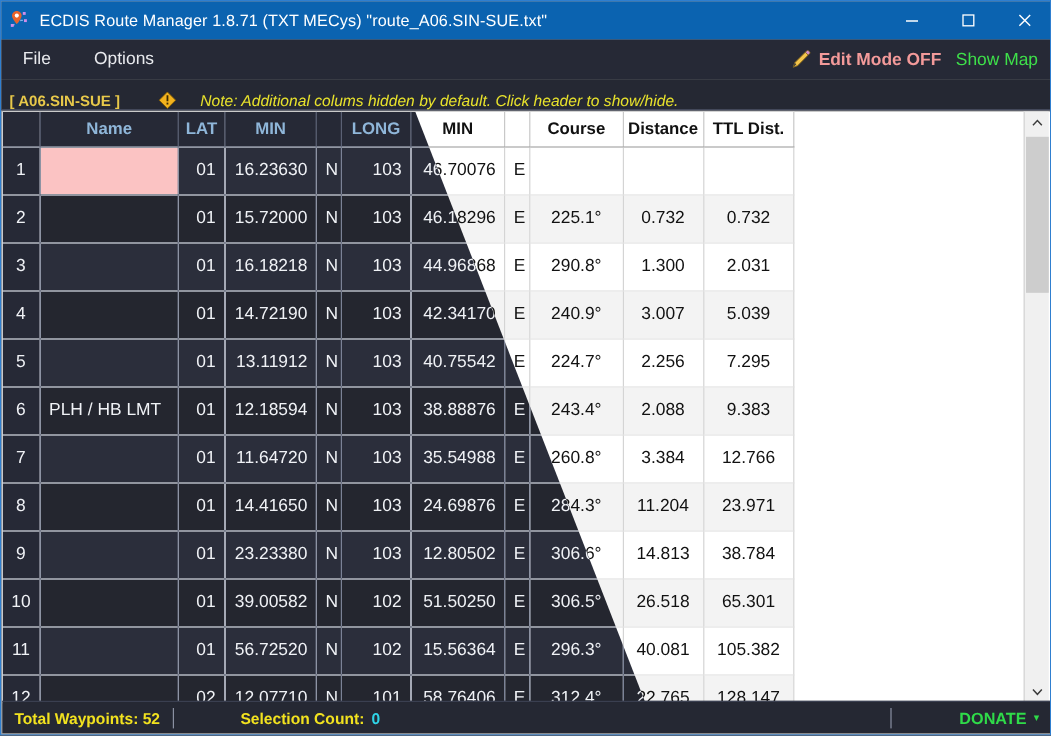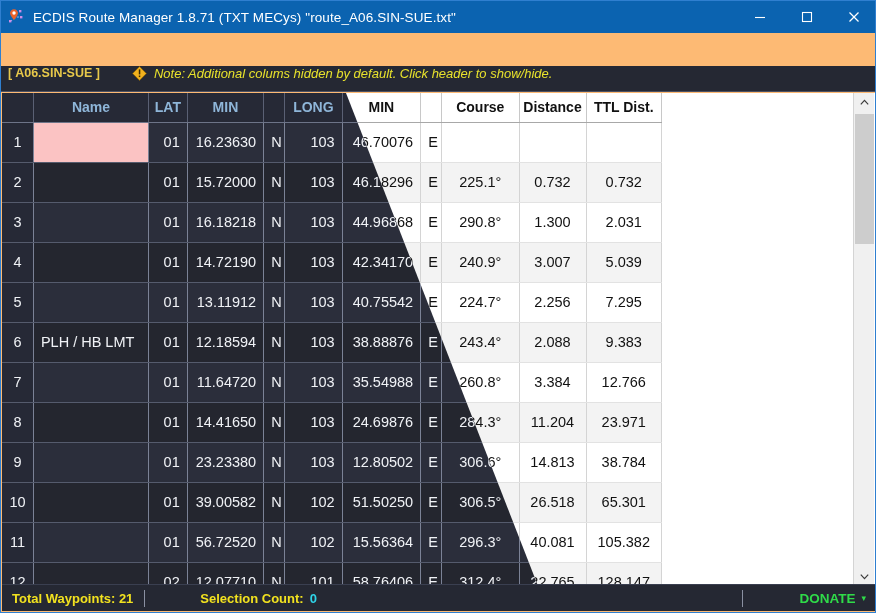--- a/index.html
+++ b/index.html
@@ -5,21 +5,21 @@
   * { box-sizing: border-box; margin: 0; padding: 0; }
   html, body {
     width: 876px; height: 613px;
     font-family: "Liberation Sans", sans-serif;
     background: #1d1f27;
     overflow: hidden;
   }
   #app {
     position: relative;
     width: 876px; height: 613px;
-    background: #fdba74;
+    background: #a3a3a3;
     border: 1px solid #2f7fd0;
     overflow: hidden;
   }
 
   
   .titlebar {
     position: absolute; left: 0; top: 0;
     width: 876px; height: 32px;
     background: #0b63b0;
     display: flex; align-items: center;
@@ -70,31 +70,31 @@
     color: #3ee04a;
     font-size: 14.5px;
     padding-right: 12px;
   }
 
   
   .notebar {
     position: absolute; left: 0; top: 65px;
     width: 876px; height: 26px;
     background: #252833;
-    display: flex; align-items: flex-start;
+    display: flex; align-items: flex-end;
     border-bottom: 1px solid #4b5164;
   }
   .route-tag {
     font-size: 12.5px; font-weight: bold;
     color: #e7c84a;
     padding-left: 7px;
     white-space: nowrap;
   }
   .note-wrap {
-    display: flex; align-items: center; gap: 7px;
+    display: flex; align-items: center; gap: 20px;
     margin-left: 32px;
   }
   .note-text {
     color: #e8e22c;
     font-size: 13px;
     font-style: italic;
     white-space: nowrap;
   }
 
   
@@ -274,20 +274,36 @@
       </div>
       <div class="winbtn wb-close">
         <svg width="12" height="12" viewBox="0 0 12 12">
             <line x1="1.5" y1="1.5" x2="10.5" y2="10.5" stroke="#ffffff" stroke-width="1.2"></line>
             <line x1="10.5" y1="1.5" x2="1.5" y2="10.5" stroke="#ffffff" stroke-width="1.2"></line>
           </svg>
       </div>
     </div>
   </div>
 
+  <div class="menubar">
+    <div class="menu-item">File</div>
+    <div class="menu-item">Options</div>
+    <div class="menubar-spacer"></div>
+    <div class="edit-mode">
+      <span>
+        <svg width="17" height="17" viewBox="0 0 17 17">
+          <path d="M2 15 L3.3 11.3 L12.1 2.5 L14.5 4.9 L5.7 13.7 Z" fill="#f2c44b" stroke="#8a6a1b" stroke-width="0.8"></path>
+          <path d="M12.1 2.5 L14.5 4.9 L15.6 3.8 C16.1 3.3 16.1 2.6 15.6 2.1 L14.9 1.4 C14.4 0.9 13.7 0.9 13.2 1.4 Z" fill="#d48fd0" stroke="#8a6a1b" stroke-width="0.7"></path>
+          <path d="M2 15 L3.3 11.3 L4.6 12.6 Z" fill="#3b3b3b"></path>
+        </svg>
+      </span>
+      <span class="edit-mode-label">Edit Mode OFF</span>
+    </div>
+    <div class="show-map">Show Map</div>
+  </div>
 
   <div class="notebar">
     <div class="route-tag">[  A06.SIN-SUE  ]</div>
     <div class="note-wrap">
       <span>
         <svg width="15" height="15" viewBox="0 0 15 15">
           <path d="M7.5 0.6 L14.4 7.5 L7.5 14.4 L0.6 7.5 Z" fill="#f2b21e" stroke="#7d5a07" stroke-width="0.8"></path>
           <rect x="6.8" y="3.4" width="1.5" height="5" fill="#3a2a03"></rect>
           <rect x="6.8" y="9.5" width="1.5" height="1.6" fill="#3a2a03"></rect>
         </svg>
@@ -688,21 +704,21 @@
     </div>
     <div class="sb-thumb"></div>
     <div class="sb-arrow sb-down">
       <svg width="9" height="7" viewBox="0 0 9 7">
           <path d="M0.8 1.6 L4.5 5.6 L8.2 1.6" fill="none" stroke="#3c3c3c" stroke-width="1.2"></path>
         </svg>
     </div>
   </div>
 
   <div class="statusbar">
-    <div class="st-total">Total Waypoints: 21</div>
+    <div class="st-total">Total Waypoints: 52</div>
     <div class="st-sep"></div>
     <div class="st-sel-label">Selection Count:</div>
     <div class="st-sel-val">0</div>
     <div class="st-spacer"></div>
     <div class="st-sep2"></div>
     <div class="st-donate">DONATE</div>
     <div class="st-caret">▾</div>
   </div>
 
 </div>

